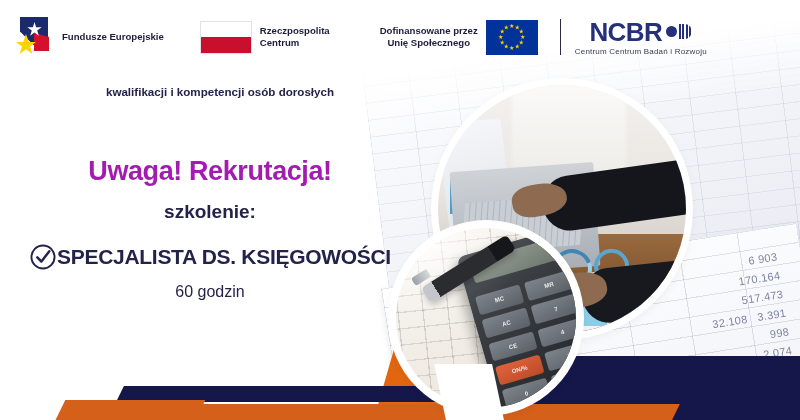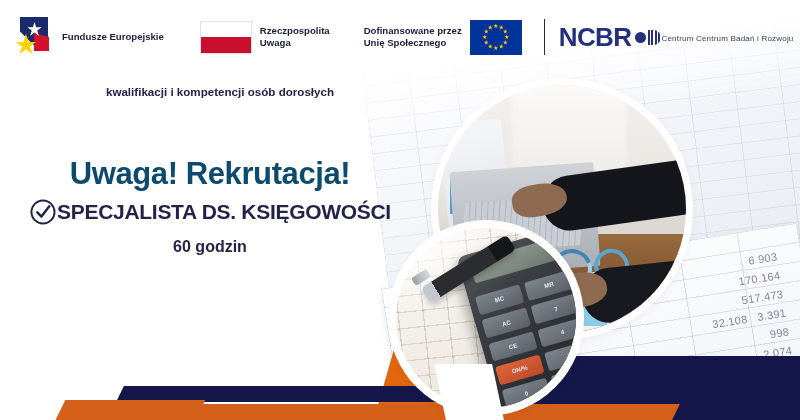--- a/index.html
+++ b/index.html
@@ -61,41 +61,41 @@
   .pl-flag { width:52px; height:33px; border:1px solid #e2e2e6; }
   .pl-flag .w { height:50%; background:#ffffff; }
   .pl-flag .r { height:50%; background:#c8102e; }
 
   .eu-flag { width:52px; height:35px; background:#003399; position:relative; }
   .eu-flag i { position:absolute; width:5px; height:5px; background:#ffcc00;
                clip-path:polygon(50% 0,61% 35%,98% 35%,68% 57%,79% 91%,50% 70%,21% 91%,32% 57%,2% 35%,39% 35%); }
 
   .divider { width:1px; height:36px; background:#2a2a45; margin:0 14px 0 22px; }
 
-  .ncbr { display:flex; flex-direction:row; align-items:center; }
+  .ncbr { display:flex; flex-direction:column; align-items:center; }
   .ncbr-row { display:flex; align-items:center; }
   .ncbr-word { font-size:26px; font-weight:bold; color:#25307a; letter-spacing:-0.6px; line-height:26px; }
   .ncbr-mark { width:26px; height:15px; margin-left:4px; position:relative; }
   .ncbr-dot { position:absolute; left:0; top:2px; width:11px; height:11px; border-radius:50%; background:#25307a; }
   .ncbr-half { position:absolute; left:13px; top:0; width:13px; height:15px; border-radius:0 8px 8px 0;
                background:repeating-linear-gradient(to right,#25307a 0 2px,#fff 2px 3.4px); }
   .ncbr-sub { font-size:8px; color:#3a3a55; letter-spacing:.2px; margin-top:2px; }
 
   
   .project-line { position:absolute; left:0; top:84px; width:440px; text-align:center; z-index:35;
                   font-size:11.6px; font-weight:bold; color:#23234a; line-height:16px; }
 
   
   .headline { position:absolute; left:0; top:156px; width:420px; text-align:center; z-index:35; }
-  .h-uwaga { font-size:31px; font-weight:bold; color:#0c4a6e; letter-spacing:-0.4px; }
+  .h-uwaga { font-size:27px; font-weight:bold; color:#a21caf; letter-spacing:-0.4px; }
   .h-szkol { font-size:19px; font-weight:bold; color:#23234a; margin-top:14px; }
-  .h-spec-row { display:flex; align-items:center; justify-content:center; gap:0; margin-top:6px; }
+  .h-spec-row { display:flex; align-items:center; justify-content:center; gap:0; margin-top:20px; }
   .check-icon { width:28px; height:28px; flex:0 0 auto; }
   .h-spec { font-size:21px; font-weight:bold; color:#23234a; letter-spacing:-0.3px; }
-  .h-hours { font-size:16px; font-weight:bold; color:#23234a; margin-top:12px; }
+  .h-hours { font-size:16px; font-weight:normal; color:#23234a; margin-top:12px; }
 
   
   .circle-big {
     position:absolute; left:438px; top:85px; width:248px; height:248px; border-radius:50%;
     background:#fff; box-shadow:0 0 0 7px #fff, 0 3px 14px rgba(30,35,70,.17); overflow:hidden; z-index:25;
   }
   .circle-small {
     position:absolute; left:396px; top:228px; width:180px; height:180px; border-radius:50%;
     background:#fff; box-shadow:0 0 0 8px #fff, 0 3px 14px rgba(30,35,70,.17); overflow:hidden; z-index:30;
   }
@@ -203,26 +203,26 @@
       </div>
     </div>
 
     <div class="logo-block" style="margin-left:36px">
       <div class="pl-flag">
           <div class="w"></div>
           <div class="r"></div>
         </div>
       <div class="logo-txt">
         <div>Rzeczpospolita</div>
-        <div>Uwaga</div>
+        <div>Centrum</div>
       </div>
     </div>
 
     <div class="logo-block" style="margin-left:34px">
-      <div class="logo-txt" style="margin-left:0;margin-right:8px;text-align:left">
+      <div class="logo-txt" style="margin-left:16px;margin-right:8px;text-align:center">
         <div>Dofinansowane przez</div>
         <div>Unię Społecznego</div>
       </div>
       <div class="eu-flag" id="euflag">
           <i style="left: 23.5px; top: 4px;"></i>
           <i style="left: 29px; top: 5.47372px;"></i>
           <i style="left: 33.0263px; top: 9.5px;"></i>
           <i style="left: 34.5px; top: 15px;"></i>
           <i style="left: 33.0263px; top: 20.5px;"></i>
           <i style="left: 29px; top: 24.5263px;"></i>
@@ -248,20 +248,21 @@
       <div class="ncbr-sub">Centrum Centrum Badań i Rozwoju</div>
     </div>
   </div>
 
   <div class="project-line">
     <div>kwalifikacji i kompetencji osób dorosłych</div>
   </div>
 
   <div class="headline">
     <div class="h-uwaga">Uwaga! Rekrutacja!</div>
+    <div class="h-szkol">szkolenie:</div>
     <div class="h-spec-row">
       <svg class="check-icon" viewBox="0 0 32 32">
         <circle cx="16" cy="16" r="13.2" fill="none" stroke="#23234a" stroke-width="2.2"></circle>
         <path d="M9.5 16.4 L14.2 21.2 L23.2 9.4" fill="none" stroke="#23234a" stroke-width="2.8" stroke-linecap="round" stroke-linejoin="round"></path>
       </svg>
       <span class="h-spec">SPECJALISTA DS. KSIĘGOWOŚCI</span>
     </div>
     <div class="h-hours">60 godzin</div>
   </div>
 

